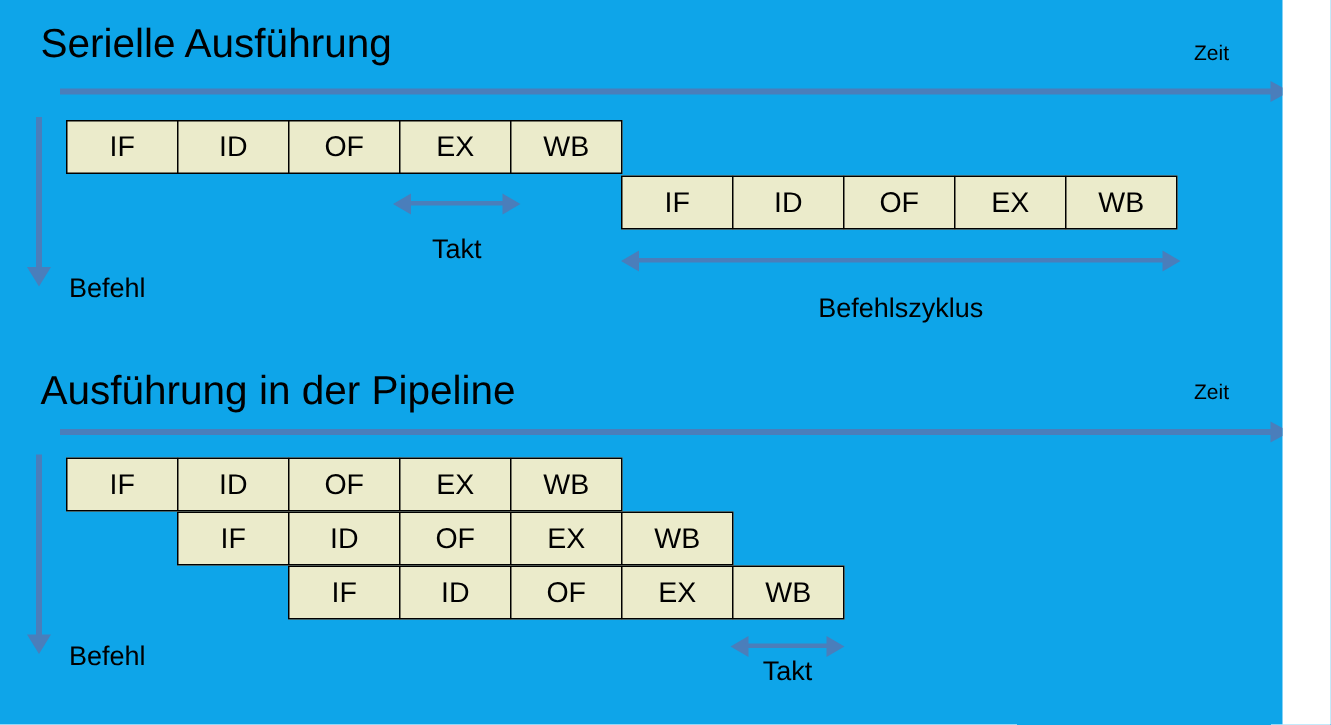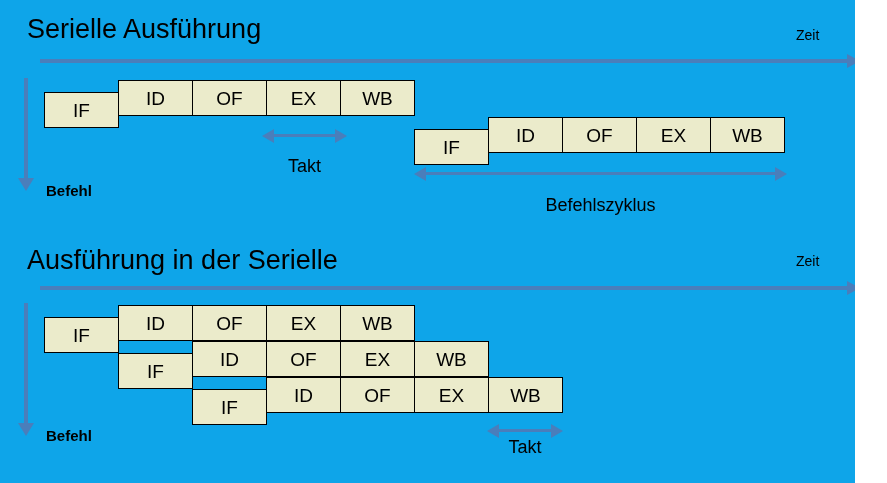--- a/index.html
+++ b/index.html
@@ -60,44 +60,43 @@
   .v-axis-head {
     position: absolute;
     width: 0;
     height: 0;
     border-left: 8px solid transparent;
     border-right: 8px solid transparent;
     border-top: 13px solid #4A7EBB;
   }
   .befehl-label {
     position: absolute;
-    font-size: 15px;
-    white-space: nowrap;
-    line-height: 1;
-    font-weight: bold;
+    font-size: 18px;
+    white-space: nowrap;
+    line-height: 1;
   }
 
   
   .stage-row {
     position: absolute;
     display: flex;
   }
   .stage-cell {
     box-sizing: border-box;
     background: #EBEBCB;
     border: 1px solid #000000;
     margin-left: -1px;
     display: flex;
     align-items: center;
     justify-content: center;
     font-size: 19px;
     line-height: 1;
     color: #000000;
   }
-  .stage-cell:first-child { margin-left: 0; margin-top: 12px; }
+  .stage-cell:first-child { margin-left: 0; }
 
   
   .measure {
     position: absolute;
     height: 14px;
   }
   .measure .bar {
     position: absolute;
     top: 5px;
     height: 3px;
@@ -171,21 +170,21 @@
     <div class="measure" style="left:414px; top:167px; width:373px;">
       <div class="head-l"></div>
       <div class="bar" style="left:10px; right:10px;"></div>
       <div class="head-r"></div>
     </div>
     <div class="measure-label" style="left:414px; top:196px; width:373px;">Befehlszyklus</div>
   </div>
 
   <div>
 
-    <div class="section-title" style="left:27px; top:247px;">Ausführung in der Serielle</div>
+    <div class="section-title" style="left:27px; top:247px;">Ausführung in der Pipeline</div>
 
     <div class="time-axis" style="left:40px; top:286px; width:810px;"></div>
     <div class="time-axis-head" style="left:847px; top:281px;"></div>
     <div class="axis-label" style="left:796px; top:254px;">Zeit</div>
 
     <div class="v-axis" style="left:24px; top:303px; height:123px;"></div>
     <div class="v-axis-head" style="left:18px; top:423px;"></div>
     <div class="befehl-label" style="left:46px; top:428px;">Befehl</div>
 
     <div class="stage-row" style="left:44px; top:305px;">

